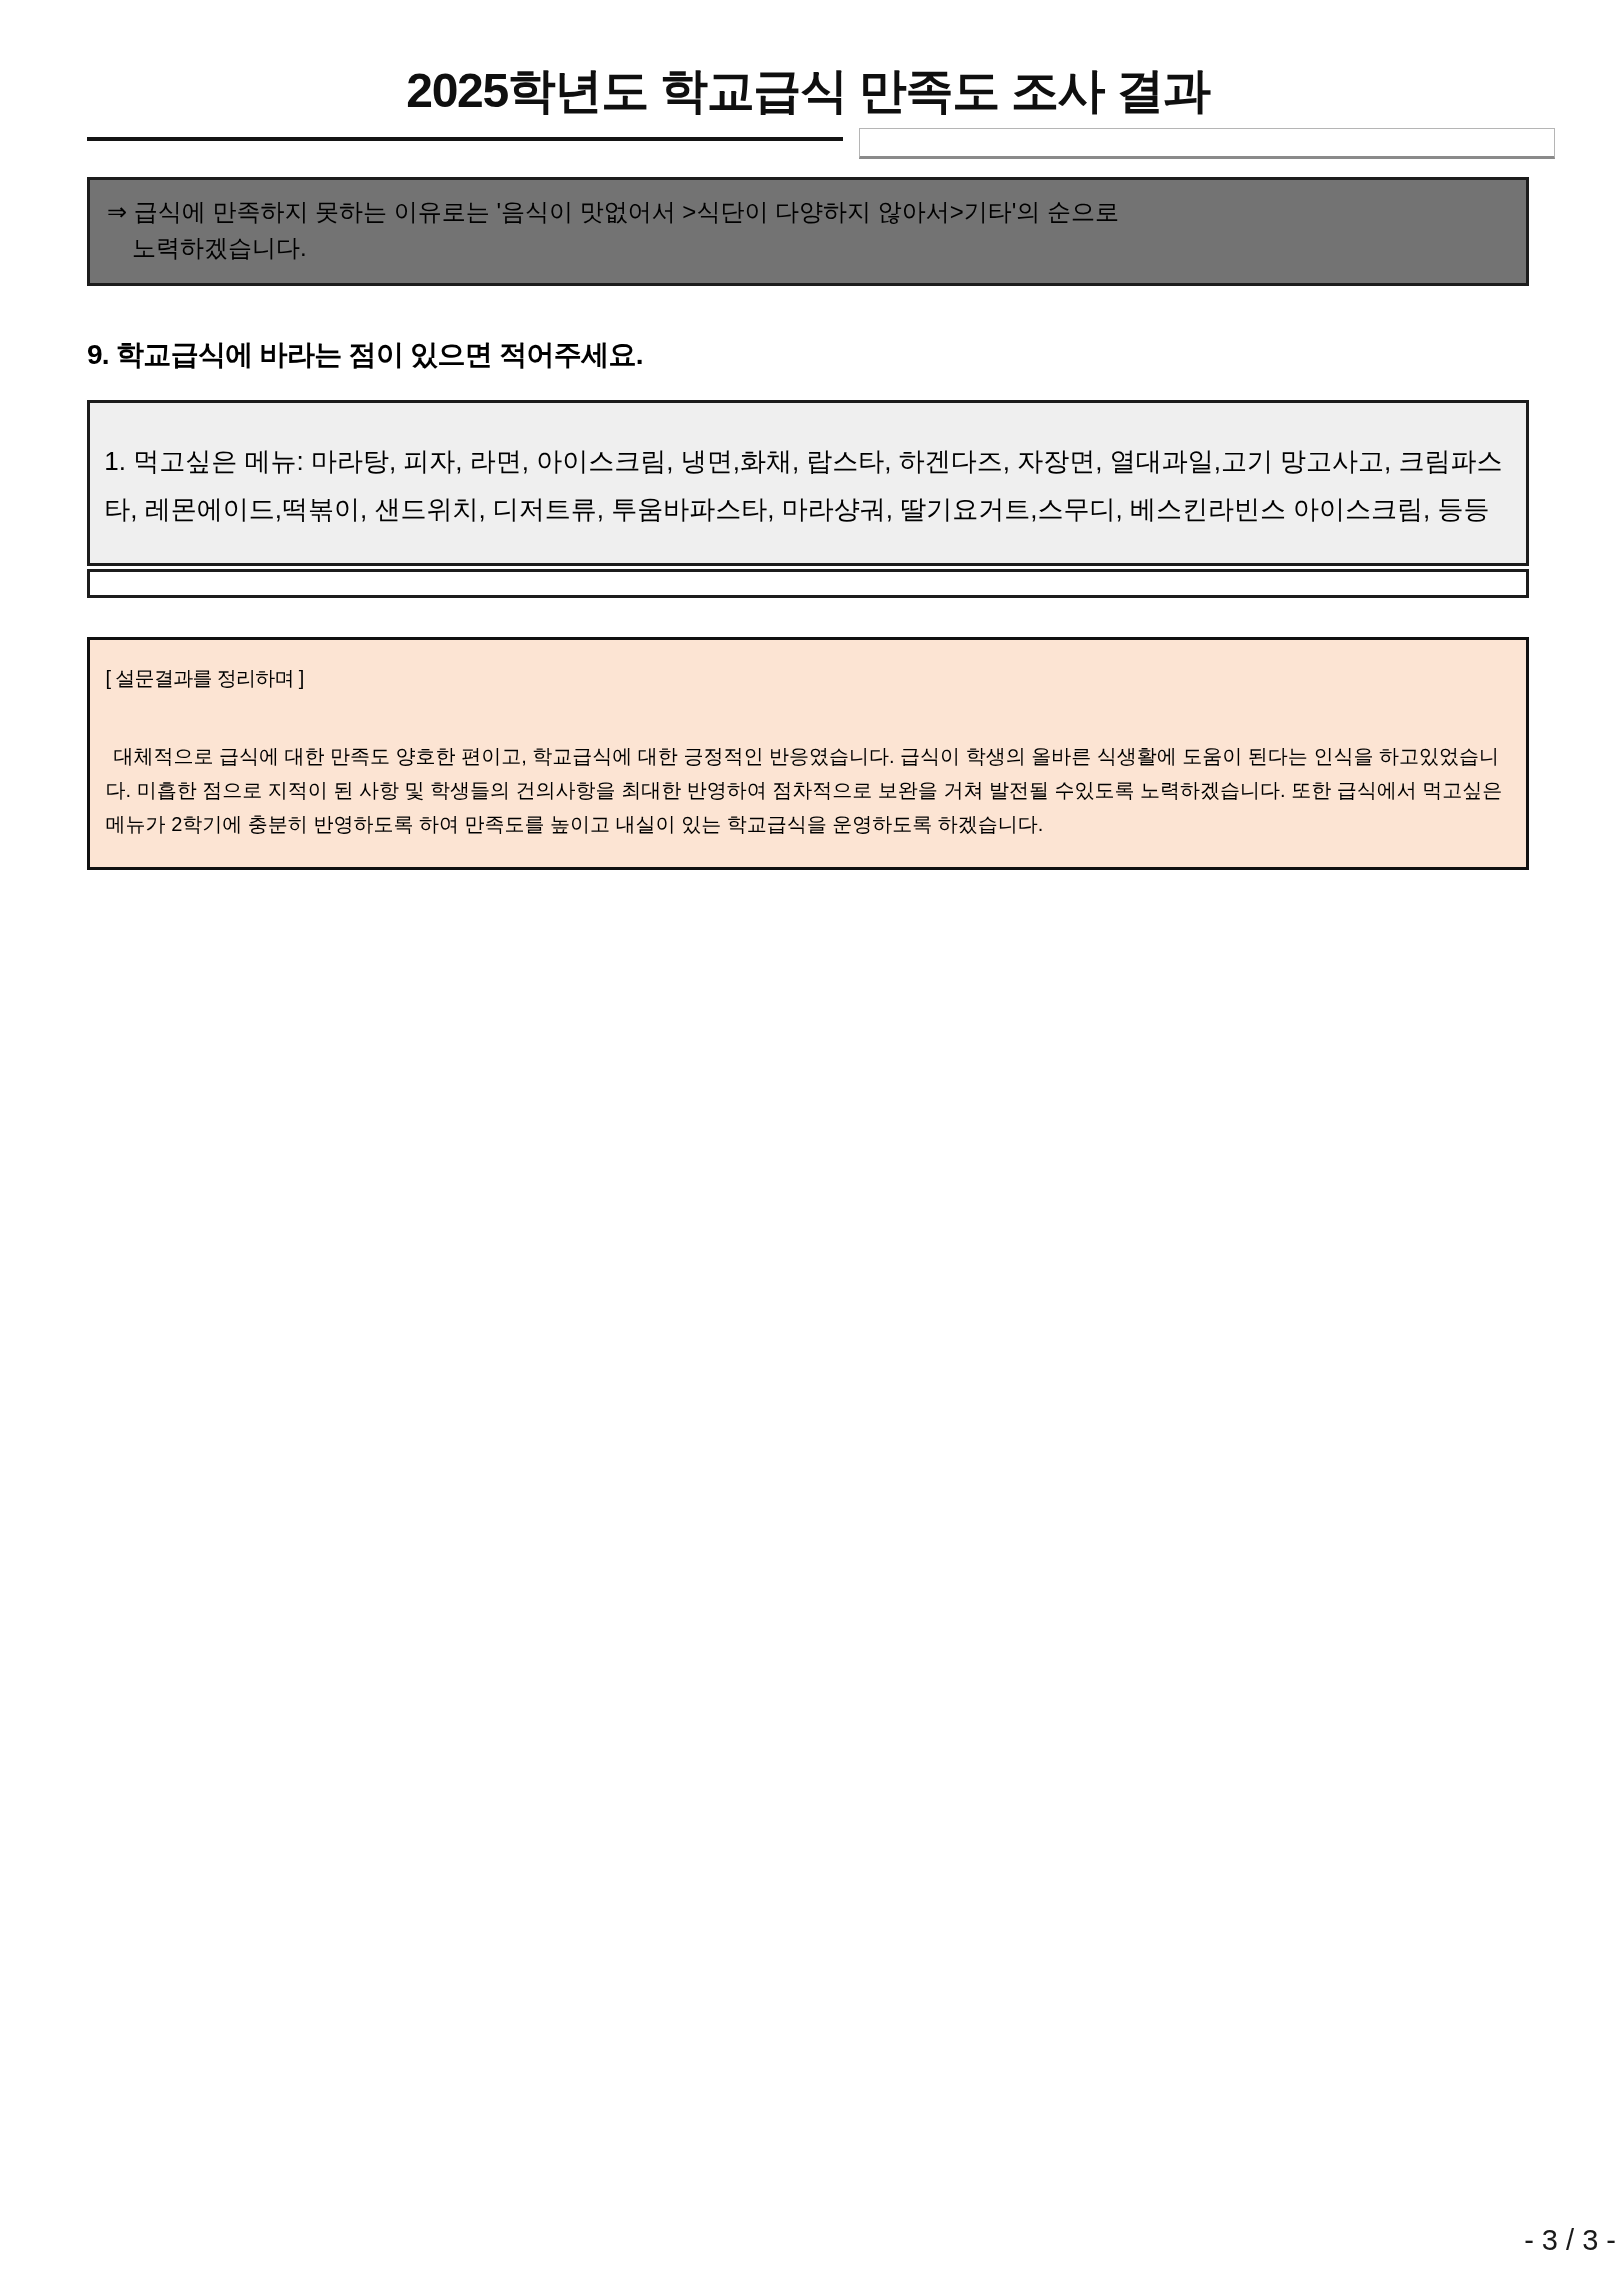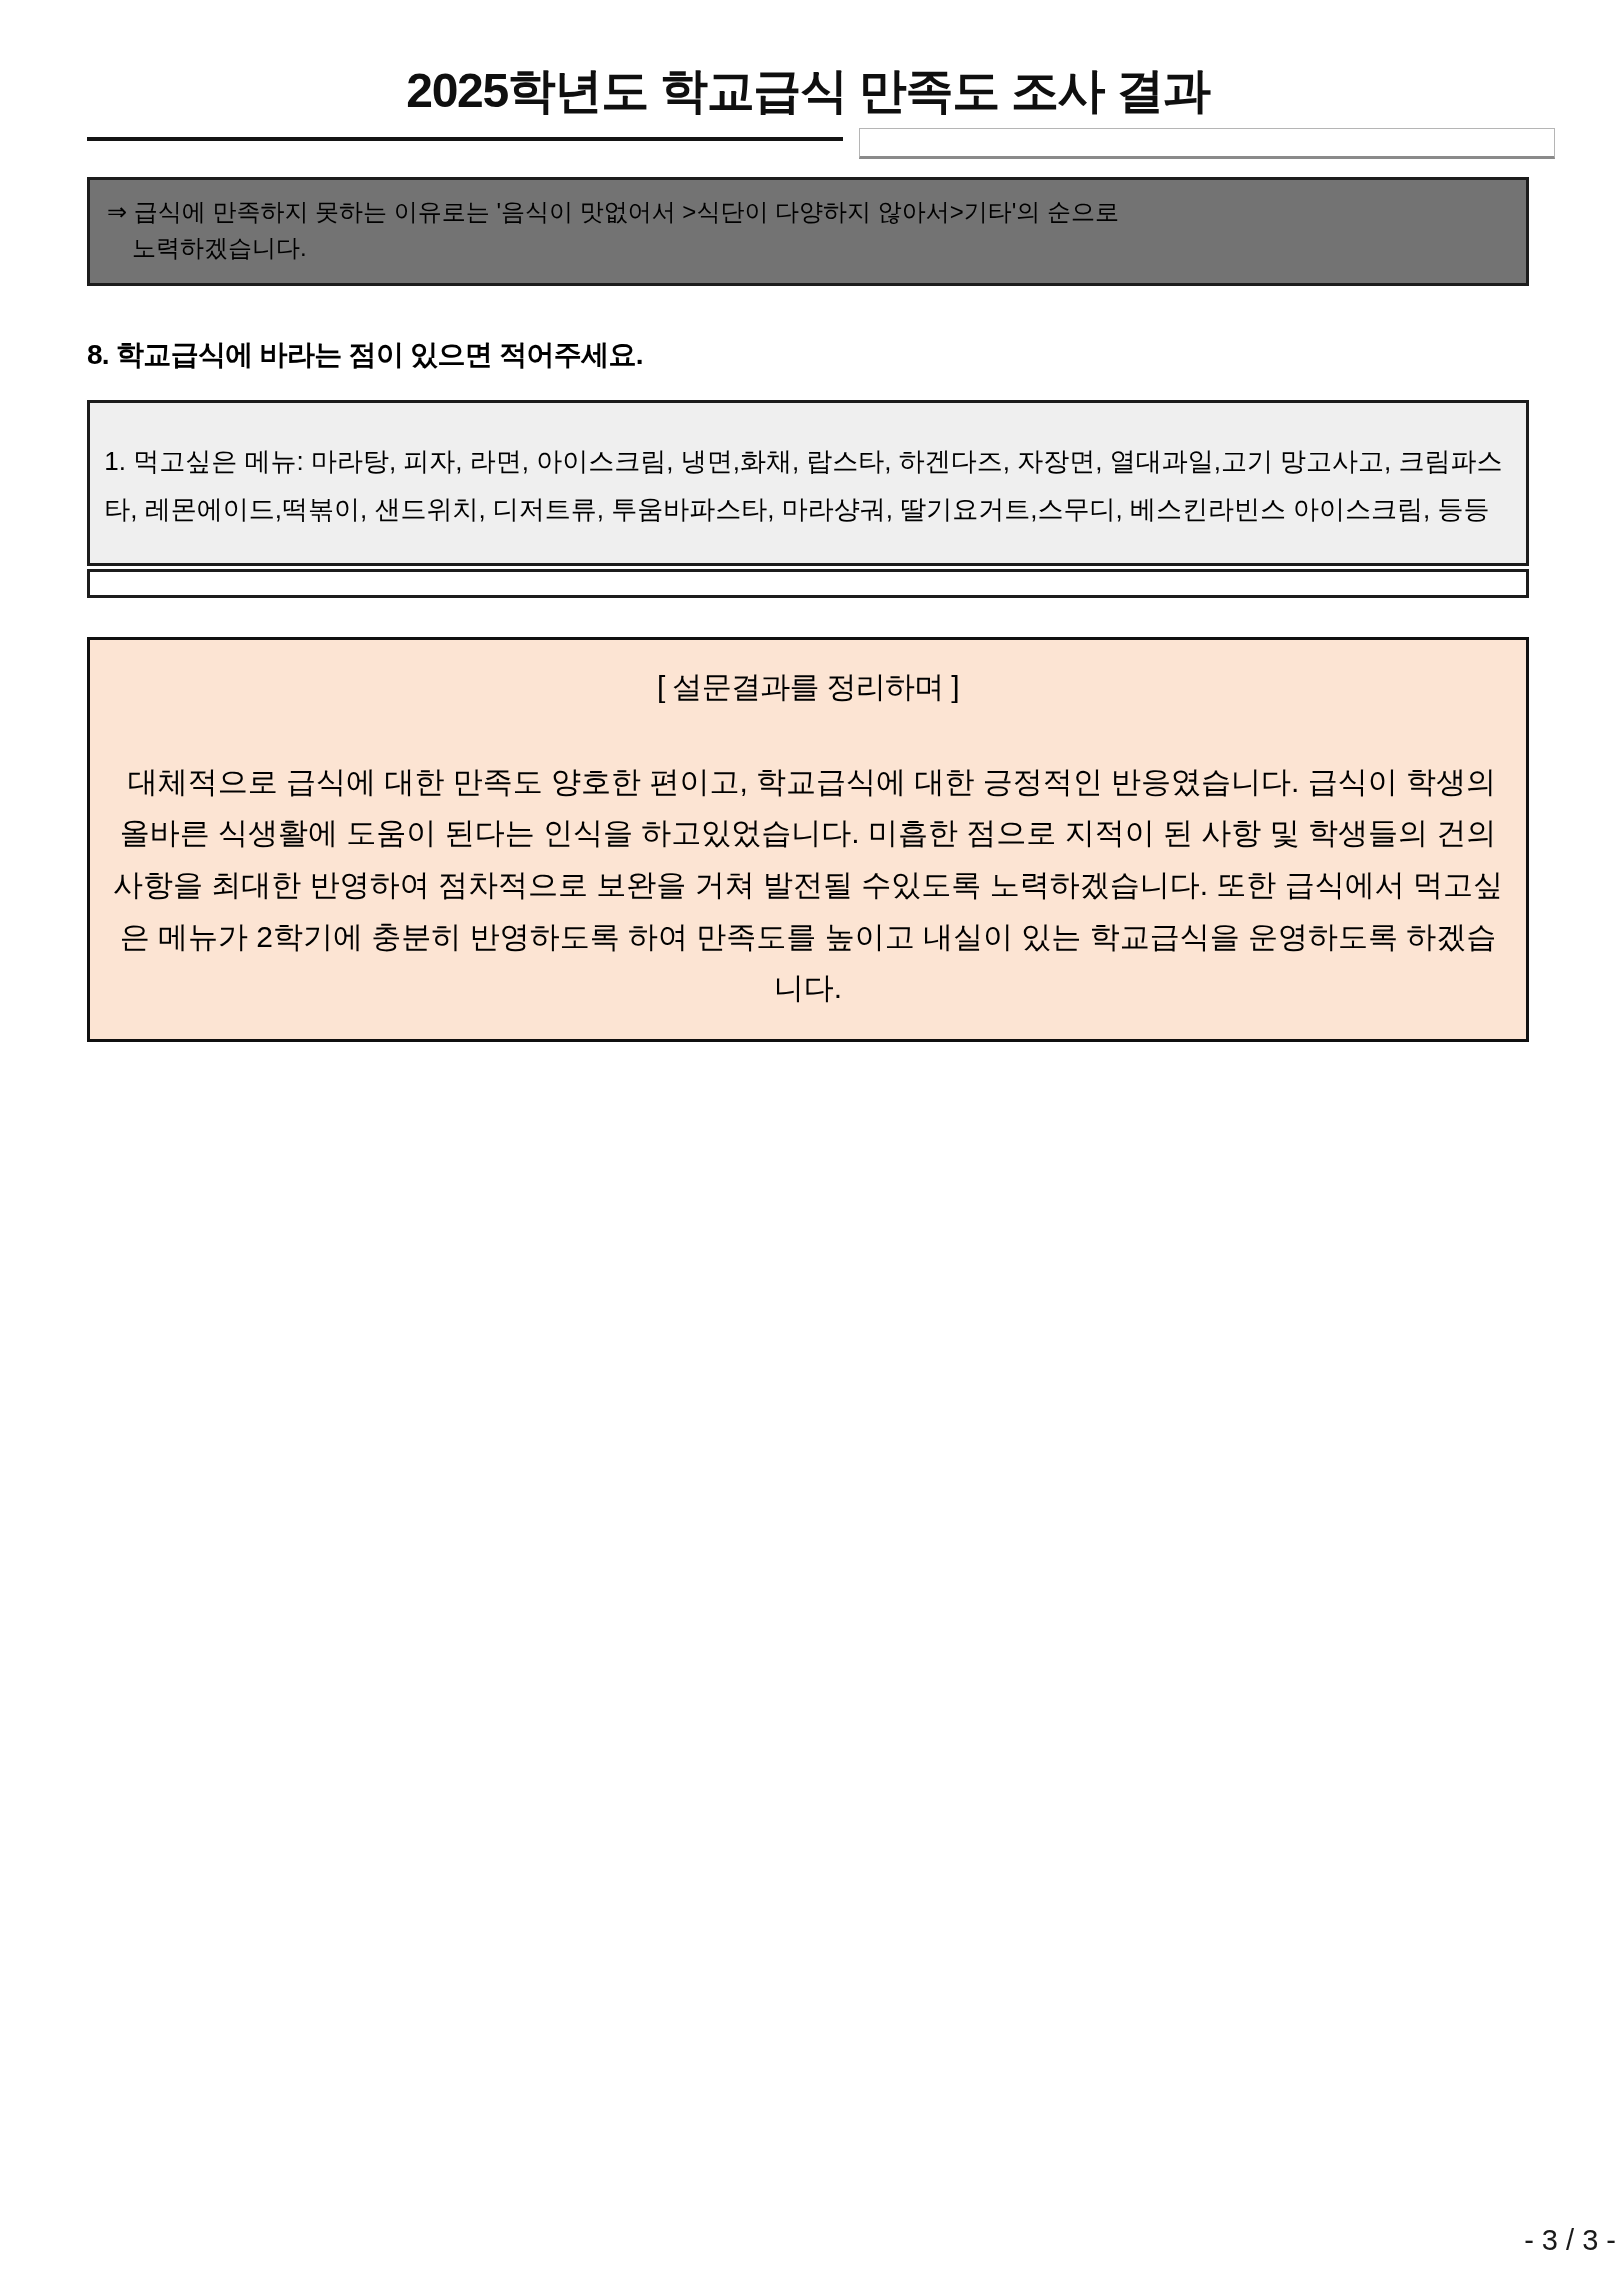--- a/index.html
+++ b/index.html
@@ -93,23 +93,22 @@
     margin-top: 2.6px;
     height: 23.5px;
     background: #ffffff;
     border: 3.3px solid #1c1c1c;
   }
   .closing-box {
     margin-top: 39px;
     background: #fce4d3;
     border: 3.9px solid #101010;
     padding: 21px 15.6px 25px;
-    font-size: 30px;
+    font-size: 20px;
     line-height: 1.72;
-    text-align: center;
   }
   .closing-heading { letter-spacing: -0.7px; }
   .closing-body {
     margin-top: 43px;
     word-break: break-all;
     text-indent: 7.8px;
   }
   .footer {
     position: absolute;
     bottom: 27px;
@@ -131,21 +130,21 @@
   <div class="rule-row">
     <div class="rule"></div>
     <div class="empty-field"></div>
   </div>
 
   <div class="note-box">
     <div class="note-line1">⇒ 급식에 만족하지 못하는 이유로는 '음식이 맛없어서 &gt;식단이 다양하지 않아서&gt;기타'의 순으로</div>
     <div class="note-line2">노력하겠습니다.</div>
   </div>
 
-  <div class="q6-heading">8. 학교급식에 바라는 점이 있으면 적어주세요.</div>
+  <div class="q6-heading">9. 학교급식에 바라는 점이 있으면 적어주세요.</div>
 
   <div class="answers-box">
     <div class="answer-item">1. 먹고싶은 메뉴: 마라탕, 피자, 라면, 아이스크림, 냉면,화채, 랍스타, 하겐다즈, 자장면, 열대과일,고기 망고사고, 크림파스타, 레몬에이드,떡볶이, 샌드위치, 디저트류, 투움바파스타, 마라샹궈, 딸기요거트,스무디, 베스킨라빈스 아이스크림, 등등</div>
   </div>
 
   <div class="strip-box"></div>
 
   <div class="closing-box">
     <div class="closing-heading">[ 설문결과를 정리하며 ]</div>
     <div class="closing-body">대체적으로 급식에 대한 만족도 양호한 편이고, 학교급식에 대한 긍정적인 반응였습니다. 급식이 학생의 올바른 식생활에 도움이 된다는 인식을 하고있었습니다. 미흡한 점으로 지적이 된 사항 및 학생들의 건의사항을 최대한 반영하여 점차적으로 보완을 거쳐 발전될 수있도록 노력하겠습니다. 또한 급식에서 먹고싶은 메뉴가 2학기에 충분히 반영하도록 하여 만족도를 높이고 내실이 있는 학교급식을 운영하도록 하겠습니다.</div>

